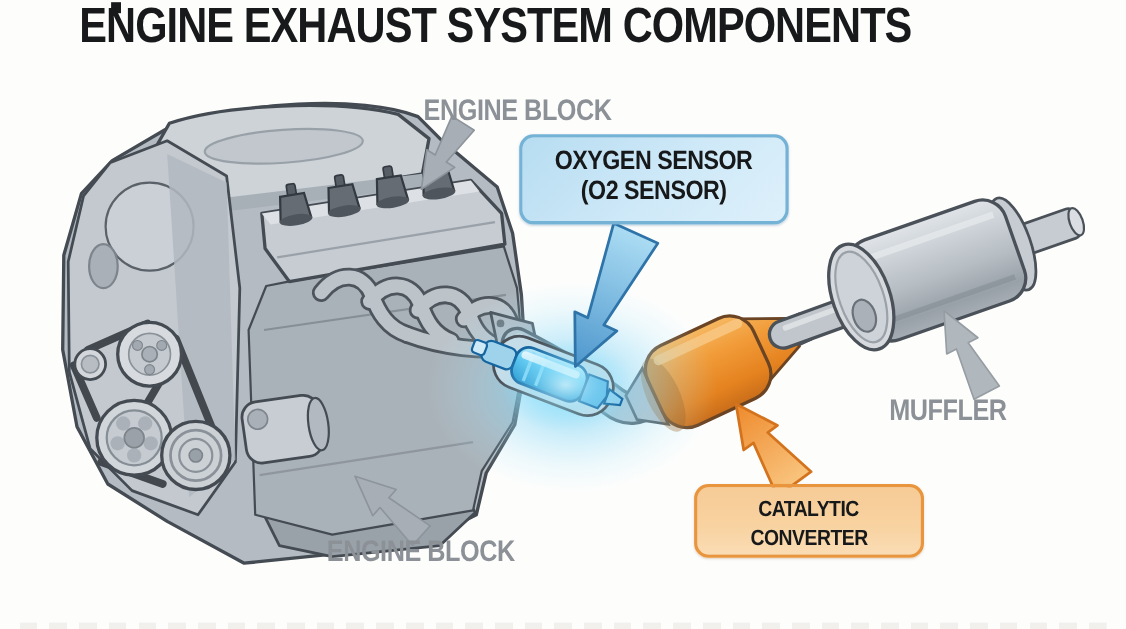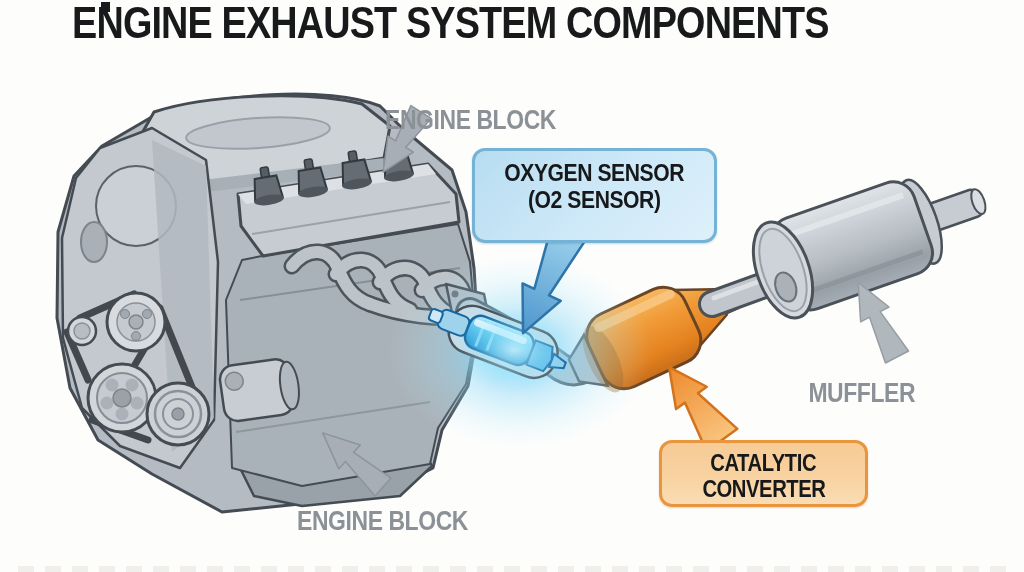--- a/index.html
+++ b/index.html
@@ -11,41 +11,40 @@
   #scene{position:absolute;left:0;top:0;}
   .abs{position:absolute;}
   .cond{display:inline-block;transform:scaleX(.85);transform-origin:center;
         white-space:nowrap;letter-spacing:-.5px;}
   .title{
     left:0;top:9;width:872px;text-align:left;
     font-size:45px;font-weight:bold;color:#17191b;line-height:1;
   }
   .title .cond{transform:scaleX(.84);letter-spacing:-1px;}
   .lbl-gray{
-    color:#8b9196;font-weight:bold;text-align:center;line-height:1;margin-top:20px;
+    color:#8b9196;font-weight:bold;text-align:center;line-height:1;
   }
   .callout{
     border-radius:13px;text-align:center;color:#16181a;font-weight:bold;
     box-sizing:border-box;
   }
   .callout .cond{transform:scaleX(.88);}
   .callout-blue{
-    left:472px;top:148px;width:245px;height:95px;
+    left:472px;top:122px;width:245px;height:82px;
     border:3px solid #74b2d6;
     background:linear-gradient(135deg,#b7ddf1 0%,#cfe9f8 55%,#ddf0fa 100%);
     font-size:24px;line-height:27px;padding-top:8px;
     box-shadow:0 1px 2px rgba(60,110,150,.25);
   }
   .callout-orange{
     left:631px;top:440px;width:209px;height:67px;
     border:3px solid #e8953e;
     background:linear-gradient(180deg,#f6cb96 0%,#f8d2a0 55%,#fadcb4 100%);
-    font-size:23px;line-height:26px;padding-top:7px;
+    font-size:20px;line-height:26px;padding-top:7px;
     box-shadow:0 1px 2px rgba(150,90,30,.25);
-    margin-left:28px;
   }
   .lbl-engine-top{left:360px;top:87px;width:222px;font-size:27px;}
   .lbl-muffler{left:782px;top:360px;width:160px;font-size:27px;}
   .lbl-engine-bottom{left:282px;top:488px;width:196px;font-size:27px;}
   .corner-mark{left:101px;top:2px;width:9px;height:10px;background:#191a1b;}
   .bottom-smudge{
     left:18px;right:18px;bottom:0;height:6px;opacity:.16;
     background:repeating-linear-gradient(90deg,#b4ac9c 0 16px,transparent 16px 27px);
     filter:blur(.5px);
   }

